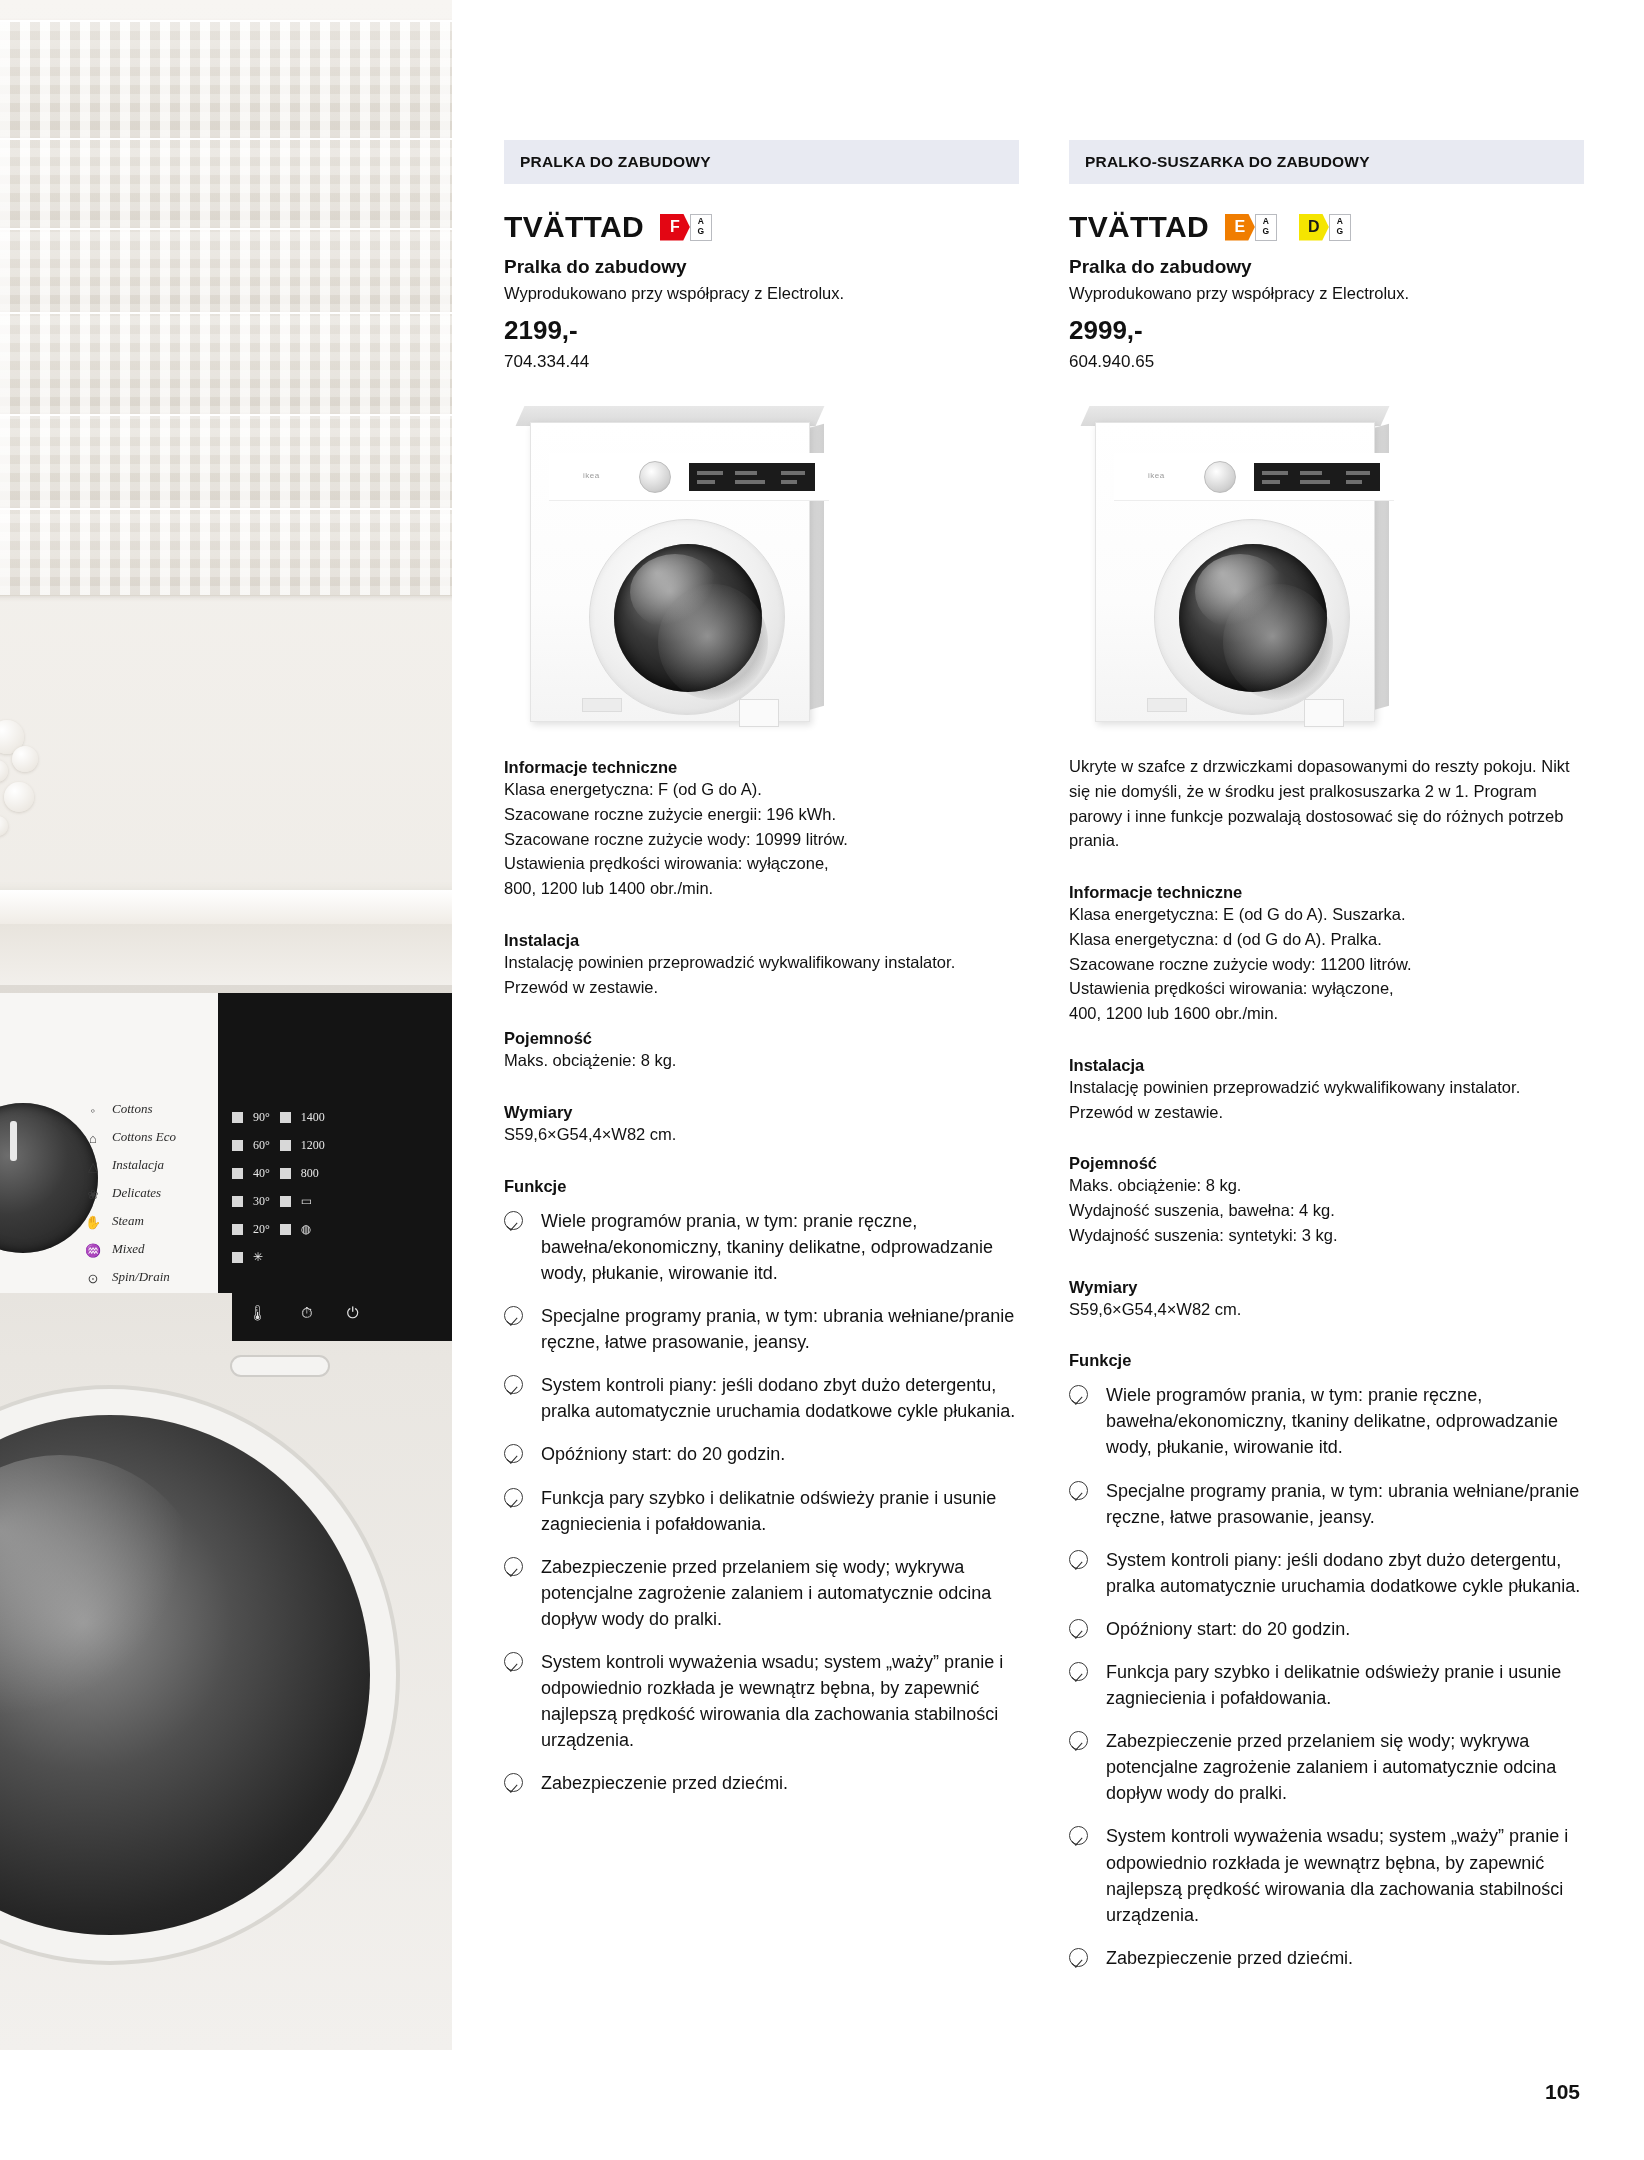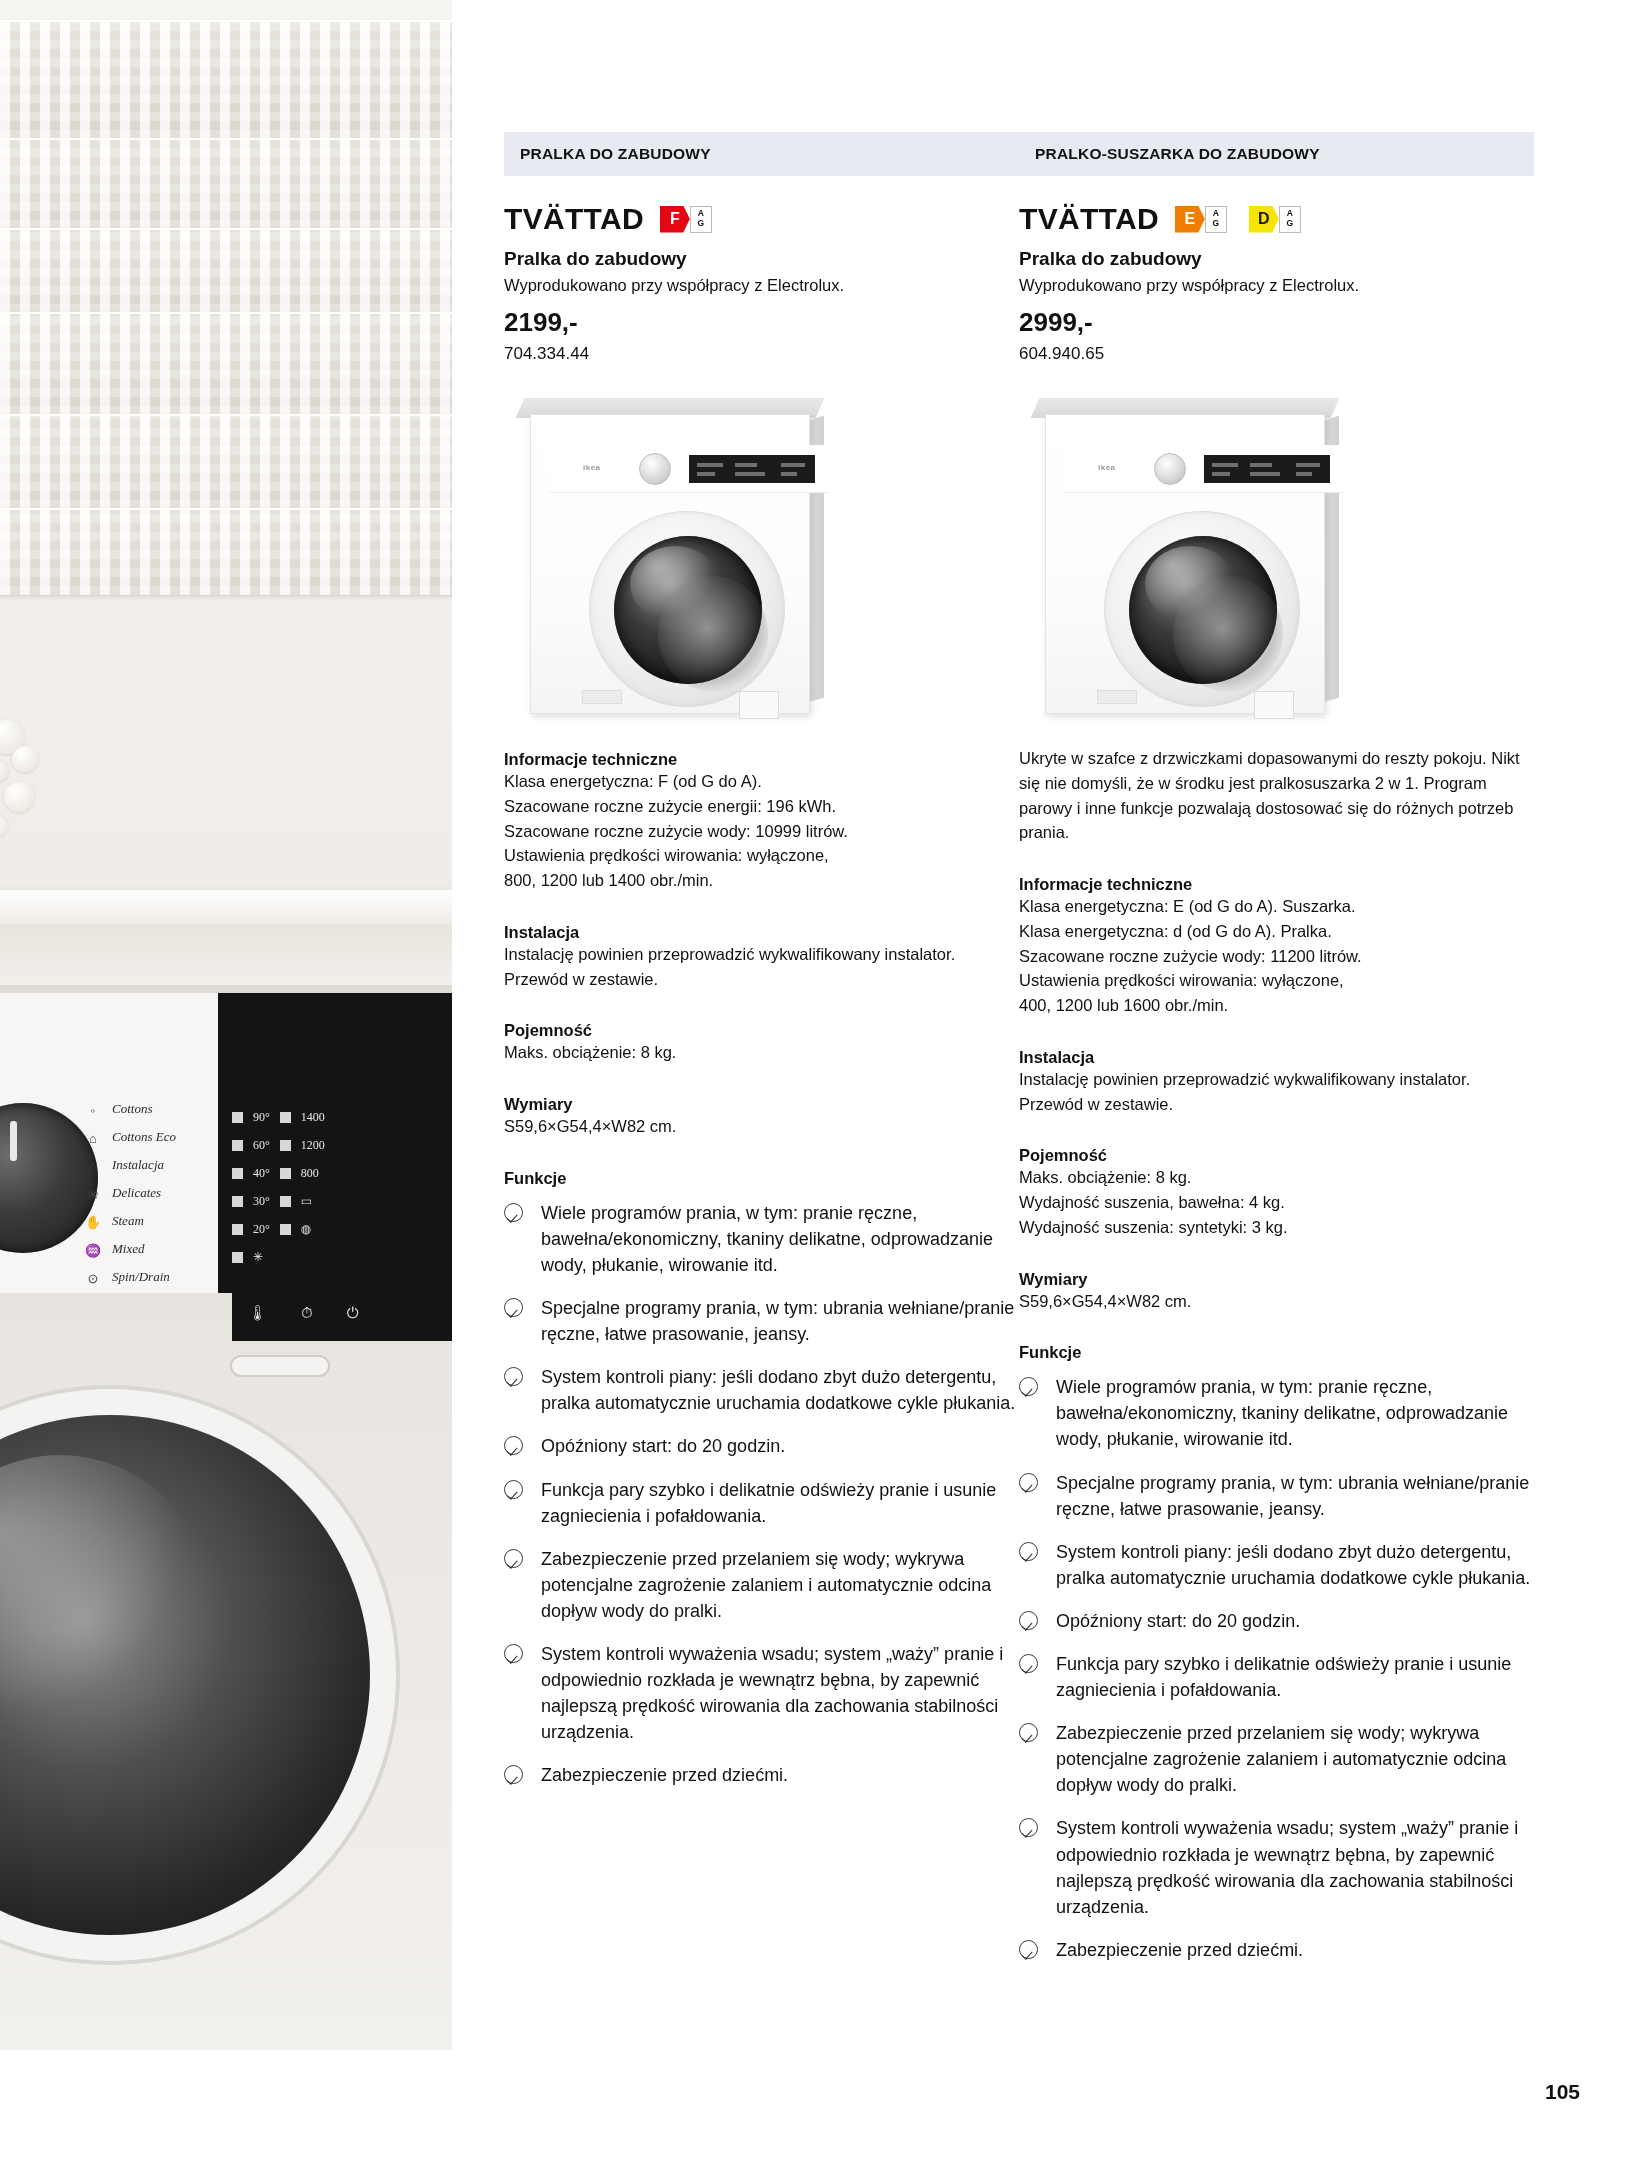--- a/index.html
+++ b/index.html
@@ -129,22 +129,22 @@
     border-radius: 50%;
     background: radial-gradient(circle at 45% 40%, #8f8f8f 0%, #4f4f4f 35%, #262626 70%, #101010 100%);
     box-shadow: 0 0 0 26px #f4f3f1, 0 0 0 30px #d9d7d2;
   }
   .porthole:after {
     content: ""; position: absolute; left: 60px; top: 40px; width: 300px; height: 300px;
     border-radius: 50%;
     background: radial-gradient(circle at 30% 25%, rgba(255,255,255,.35), rgba(255,255,255,0) 60%);
   }
   .cols {
-    position: absolute; left: 504px; top: 132px; width: 1080px;
-    display: flex; 
+    position: absolute; left: 504px; top: 140px; width: 1080px;
+    display: flex; gap: 50px;
   }
   .col { width: 515px; }
 
   .cat-bar {
     background: #e8eaf2;
     font-size: 15.5px; font-weight: bold; letter-spacing: .2px;
     padding: 13px 16px; color: #111;
   }
   .prod-head {
     display: flex; align-items: center; gap: 16px; margin-top: 26px;
@@ -166,21 +166,21 @@
     font-weight: bold;
   }
   .badges { display: flex; gap: 22px; align-items: center; }
 
   .prod-sub { font-size: 19px; font-weight: bold; margin-top: 12px; }
   .prod-coop { font-size: 16.5px; margin-top: 6px; }
   .price { font-size: 26px; font-weight: bold; margin-top: 12px; }
   .artnum { font-size: 17px; margin-top: 6px; }
 
   .prod-img {
-    position: relative; width: 330px; height: 330px; margin: 26px 0 0 8px; font-weight: bold;
+    position: relative; width: 330px; height: 330px; margin: 26px 0 0 8px;
   }
   .wm-body {
     position: absolute; left: 18px; top: 24px; width: 280px; height: 300px;
     background: linear-gradient(180deg, #ffffff 0%, #fcfcfc 60%, #f4f4f4 100%);
     border: 1px solid #e4e4e4;
     box-shadow: 2px 3px 7px rgba(0,0,0,.12);
   }
   .wm-top {
     position: absolute; left: 8px; top: 8px; width: 300px; height: 20px;
     background: linear-gradient(180deg, #e8e8e8, #d9d9d9);

